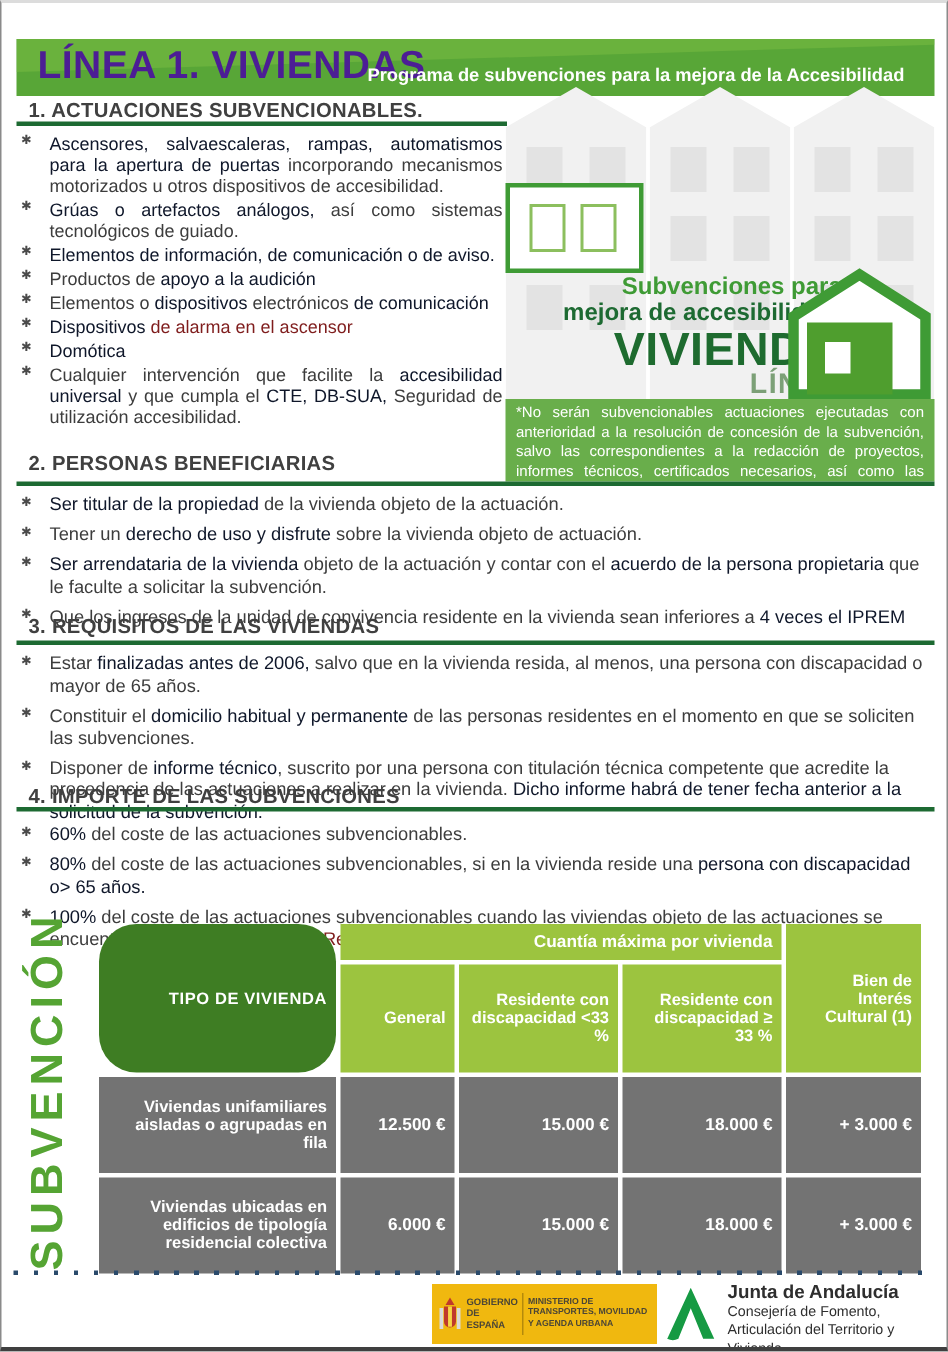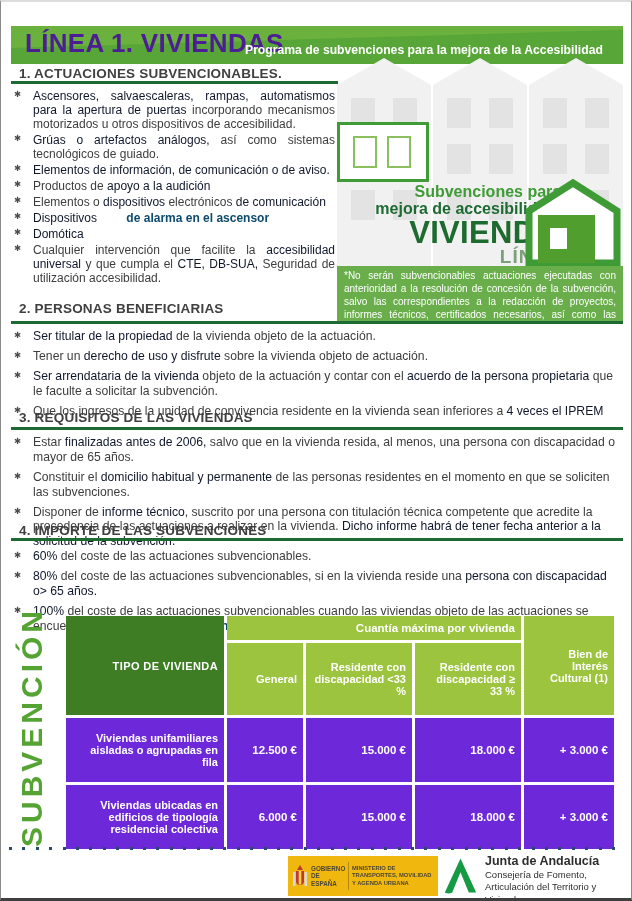--- a/index.html
+++ b/index.html
@@ -20,21 +20,21 @@
   .h{position:absolute;left:18px;font-size:13.5px;font-weight:700;color:#404040;letter-spacing:.2px;white-space:nowrap;}
   .hr{position:absolute;left:10px;height:3px;background:#1d6a32;}
   
   .blist{position:absolute;list-style:none;margin:0;padding:0;}
   .blist li{position:relative;padding-left:22px;font-size:12.2px;line-height:1.22;color:#3d3d3d;margin-bottom:5px;}
   .blist li::before{content:"✱";position:absolute;left:3px;top:1px;font-size:8.5px;color:#4a4a4a;
     font-family:"DejaVu Sans",sans-serif;}
   .blist.s1{text-align:justify;}
   .blist.s1 li{font-size:12px;line-height:1.17;margin-bottom:2px;}
   .g{color:#0f172a;font-weight:400;}
-  .b{color:#0c4a6e;font-weight:700;margin-left:26px;}
+  .b{color:#7f1d1d;font-weight:400;}
   
   .gfx{position:absolute;left:336px;top:56px;width:286px;height:208px;}
   .bld{position:absolute;top:0;bottom:0;width:94px;background-color:#f1f1f1;
     clip-path:polygon(0 13%,50% 0,100% 13%,100% 100%,0 100%);
     background-image:linear-gradient(#e3e3e3,#e3e3e3),linear-gradient(#e3e3e3,#e3e3e3),
       linear-gradient(#e3e3e3,#e3e3e3),linear-gradient(#e3e3e3,#e3e3e3),
       linear-gradient(#e3e3e3,#e3e3e3),linear-gradient(#e3e3e3,#e3e3e3);
     background-repeat:no-repeat;background-size:24px 30px;
     background-position:14px 40px,56px 40px,14px 86px,56px 86px,14px 132px,56px 132px;}
   .bld.b1{left:0;} .bld.b2{left:96px;} .bld.b3{left:192px;}
@@ -48,25 +48,25 @@
   .gt4{font-size:19px;font-weight:700;color:#7ca077;letter-spacing:1px;}
   .gfx-house{position:absolute;right:0;bottom:0;width:100px;height:88px;z-index:3;}
   
   .note{position:absolute;left:336px;top:264px;width:286px;height:55px;background:#69ae4b;color:#fff;
     font-size:10px;line-height:1.3;text-align:justify;padding:3px 7px;box-sizing:border-box;}
   
   .vlabel{position:absolute;left:4px;top:611px;width:54px;height:228px;display:flex;align-items:center;justify-content:center;}
   .vlabel span{writing-mode:vertical-rl;transform:rotate(180deg);font-size:30px;font-weight:700;color:#55a433;letter-spacing:4px;}
   table.subv{position:absolute;left:62px;top:611px;border-collapse:separate;border-spacing:3px;table-layout:fixed;}
   table.subv th,table.subv td{color:#fff;font-weight:700;text-align:right;vertical-align:middle;padding:2px 6px;}
-  .c-dark{background:#3e7d23;font-size:11px;letter-spacing:.4px;}
+  .c-dark{background:#3e7d23;font-size:11px;letter-spacing:.4px;border-radius:25px;}
   .c-light{background:#9cc43f;font-size:11px;}
   .c-group{height:20px;font-size:11.5px;}
   .r-sub th{height:68px;}
-  .c-body{background:#6d28d9;font-size:11.5px;height:60px;margin-top:48px;}
+  .c-body{background:#737373;font-size:11.5px;height:60px;margin-top:48px;}
   .c-tipo{font-size:11px;}
   
   .dots{position:absolute;left:8px;top:845px;width:616px;height:3px;
     background:repeating-linear-gradient(to right,#2a4a6b 0 3px,transparent 3px 13.4px);}
   .ministry{position:absolute;left:287px;top:854px;width:150px;height:40px;background:#f0b80f;
     display:flex;align-items:center;gap:3px;padding:2px 4px;box-sizing:border-box;}
   .gob{font-size:6.3px;font-weight:700;color:#4c4636;line-height:1.2;width:34px;}
   .mdiv{width:1px;height:28px;background:rgba(0,0,0,.25);}
   .min{font-size:5.8px;font-weight:700;color:#4c4636;line-height:1.25;flex:1;}
   .junta{position:absolute;left:442px;top:852px;display:flex;gap:7px;align-items:flex-start;}

